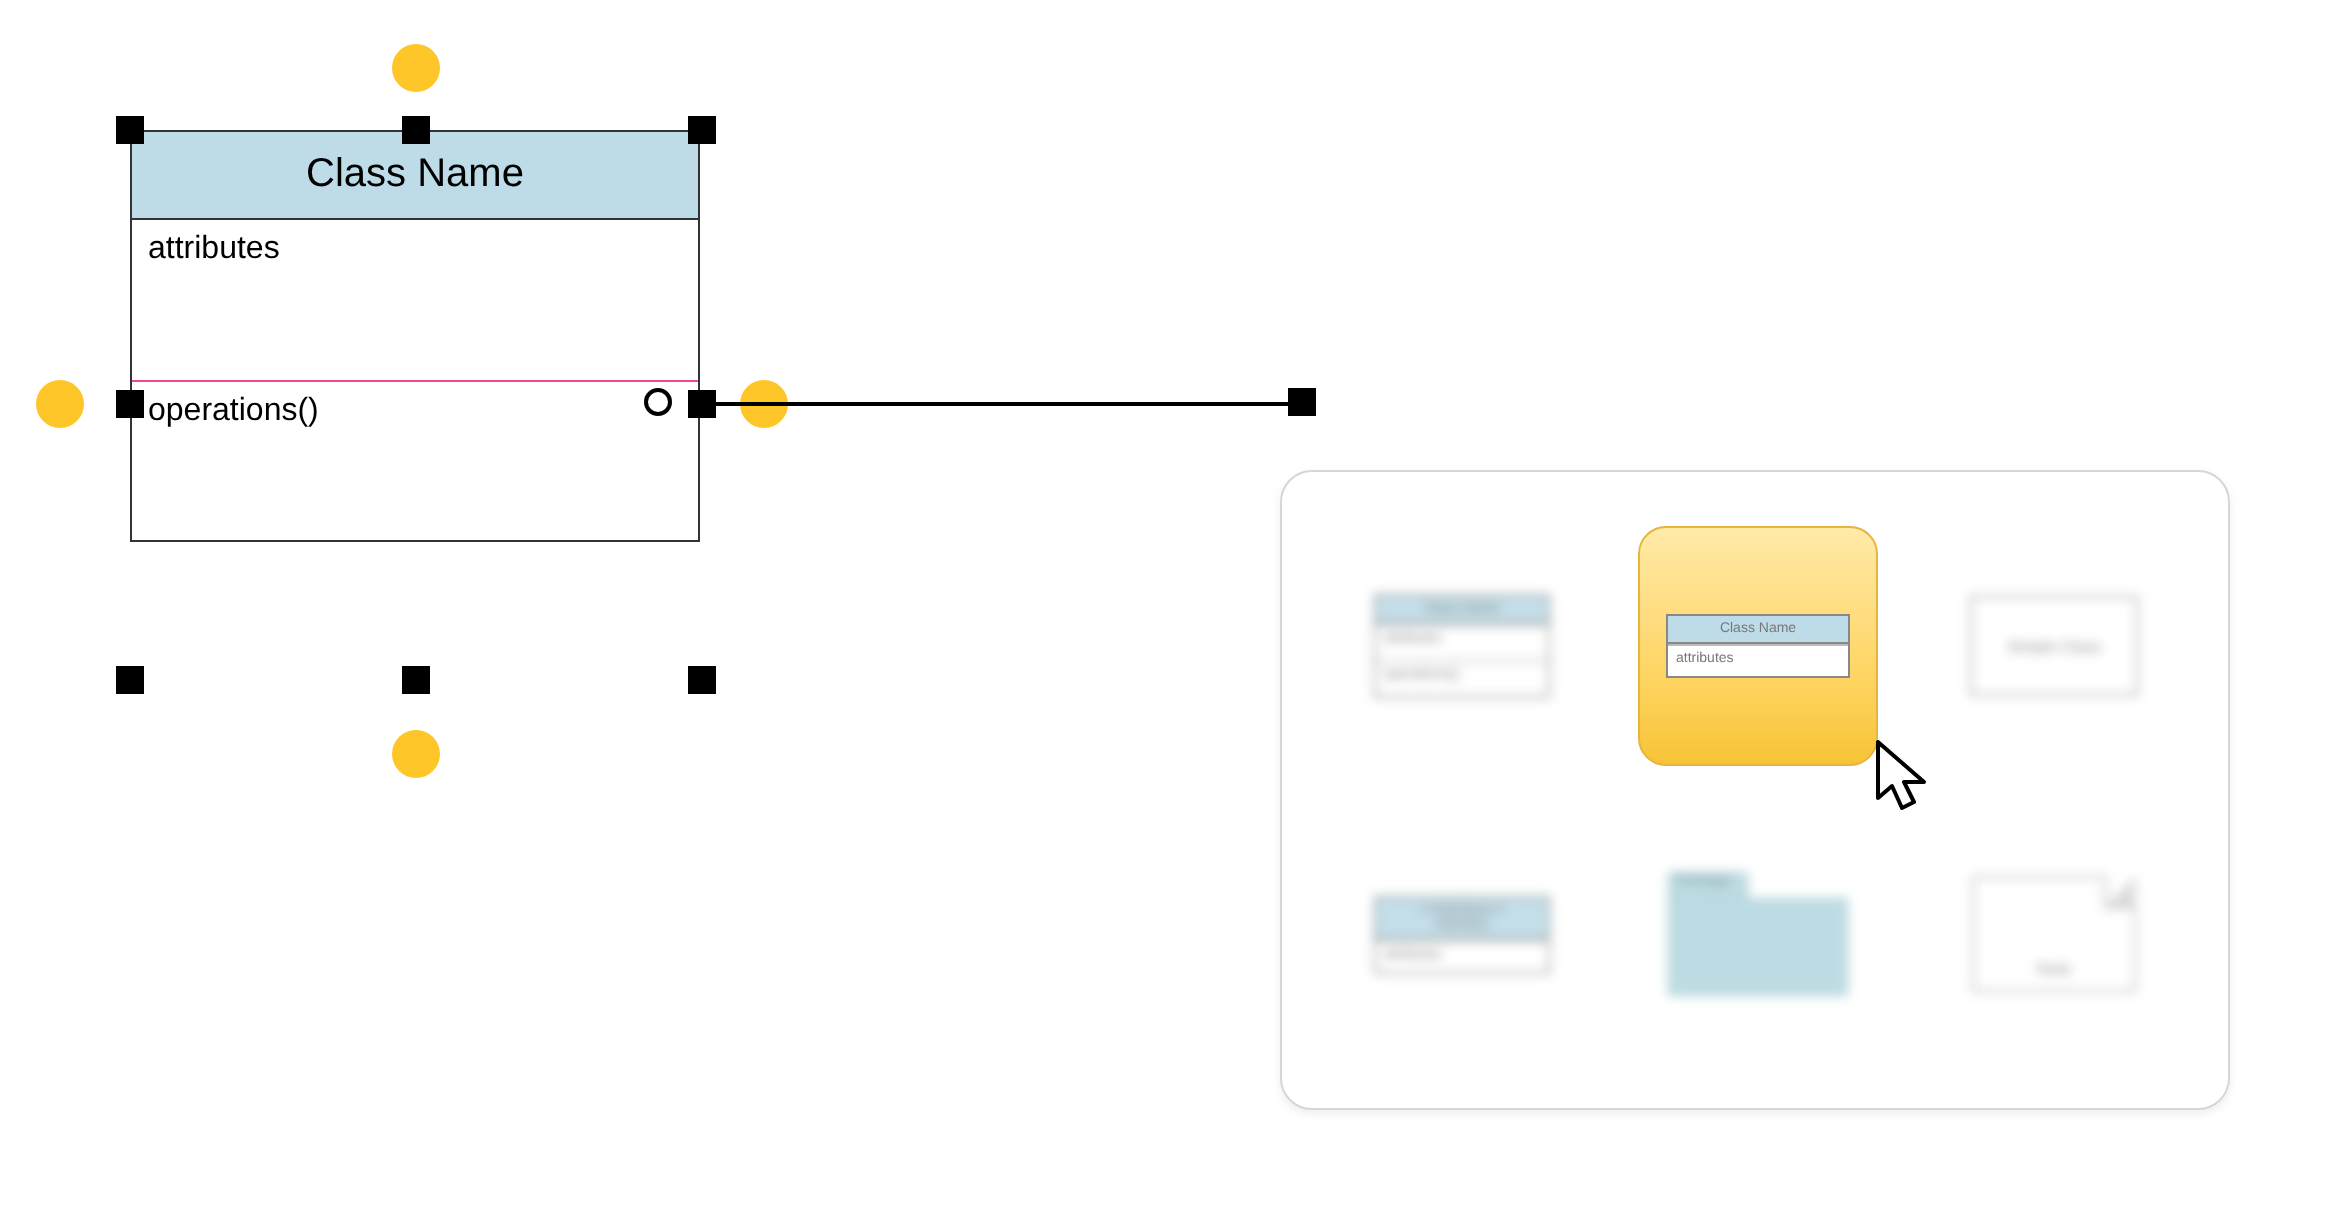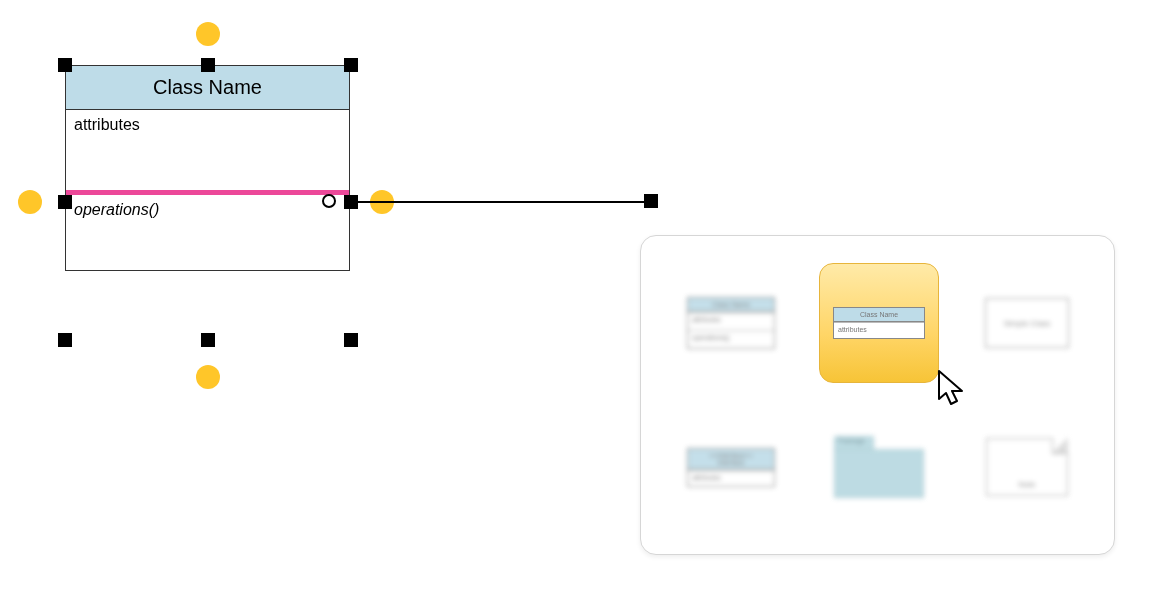--- a/index.html
+++ b/index.html
@@ -27,22 +27,21 @@
     padding: 10px 4px;
     font-size: 20px;
     border-bottom: 1px solid #333;
   }
   .uml-class .section {
     padding: 6px 8px 0 8px;
     font-size: 16px;
     min-height: 80px;
   }
   .uml-class .section + .section {
-    border-top: 5px solid #ec4899;
-    font-style: italic;
+    border-top: 1px solid #ec4899;
   }
   
   .handle {
     position: absolute;
     width: 14px;
     height: 14px;
     background: #000;
   }
   
   .conn {

